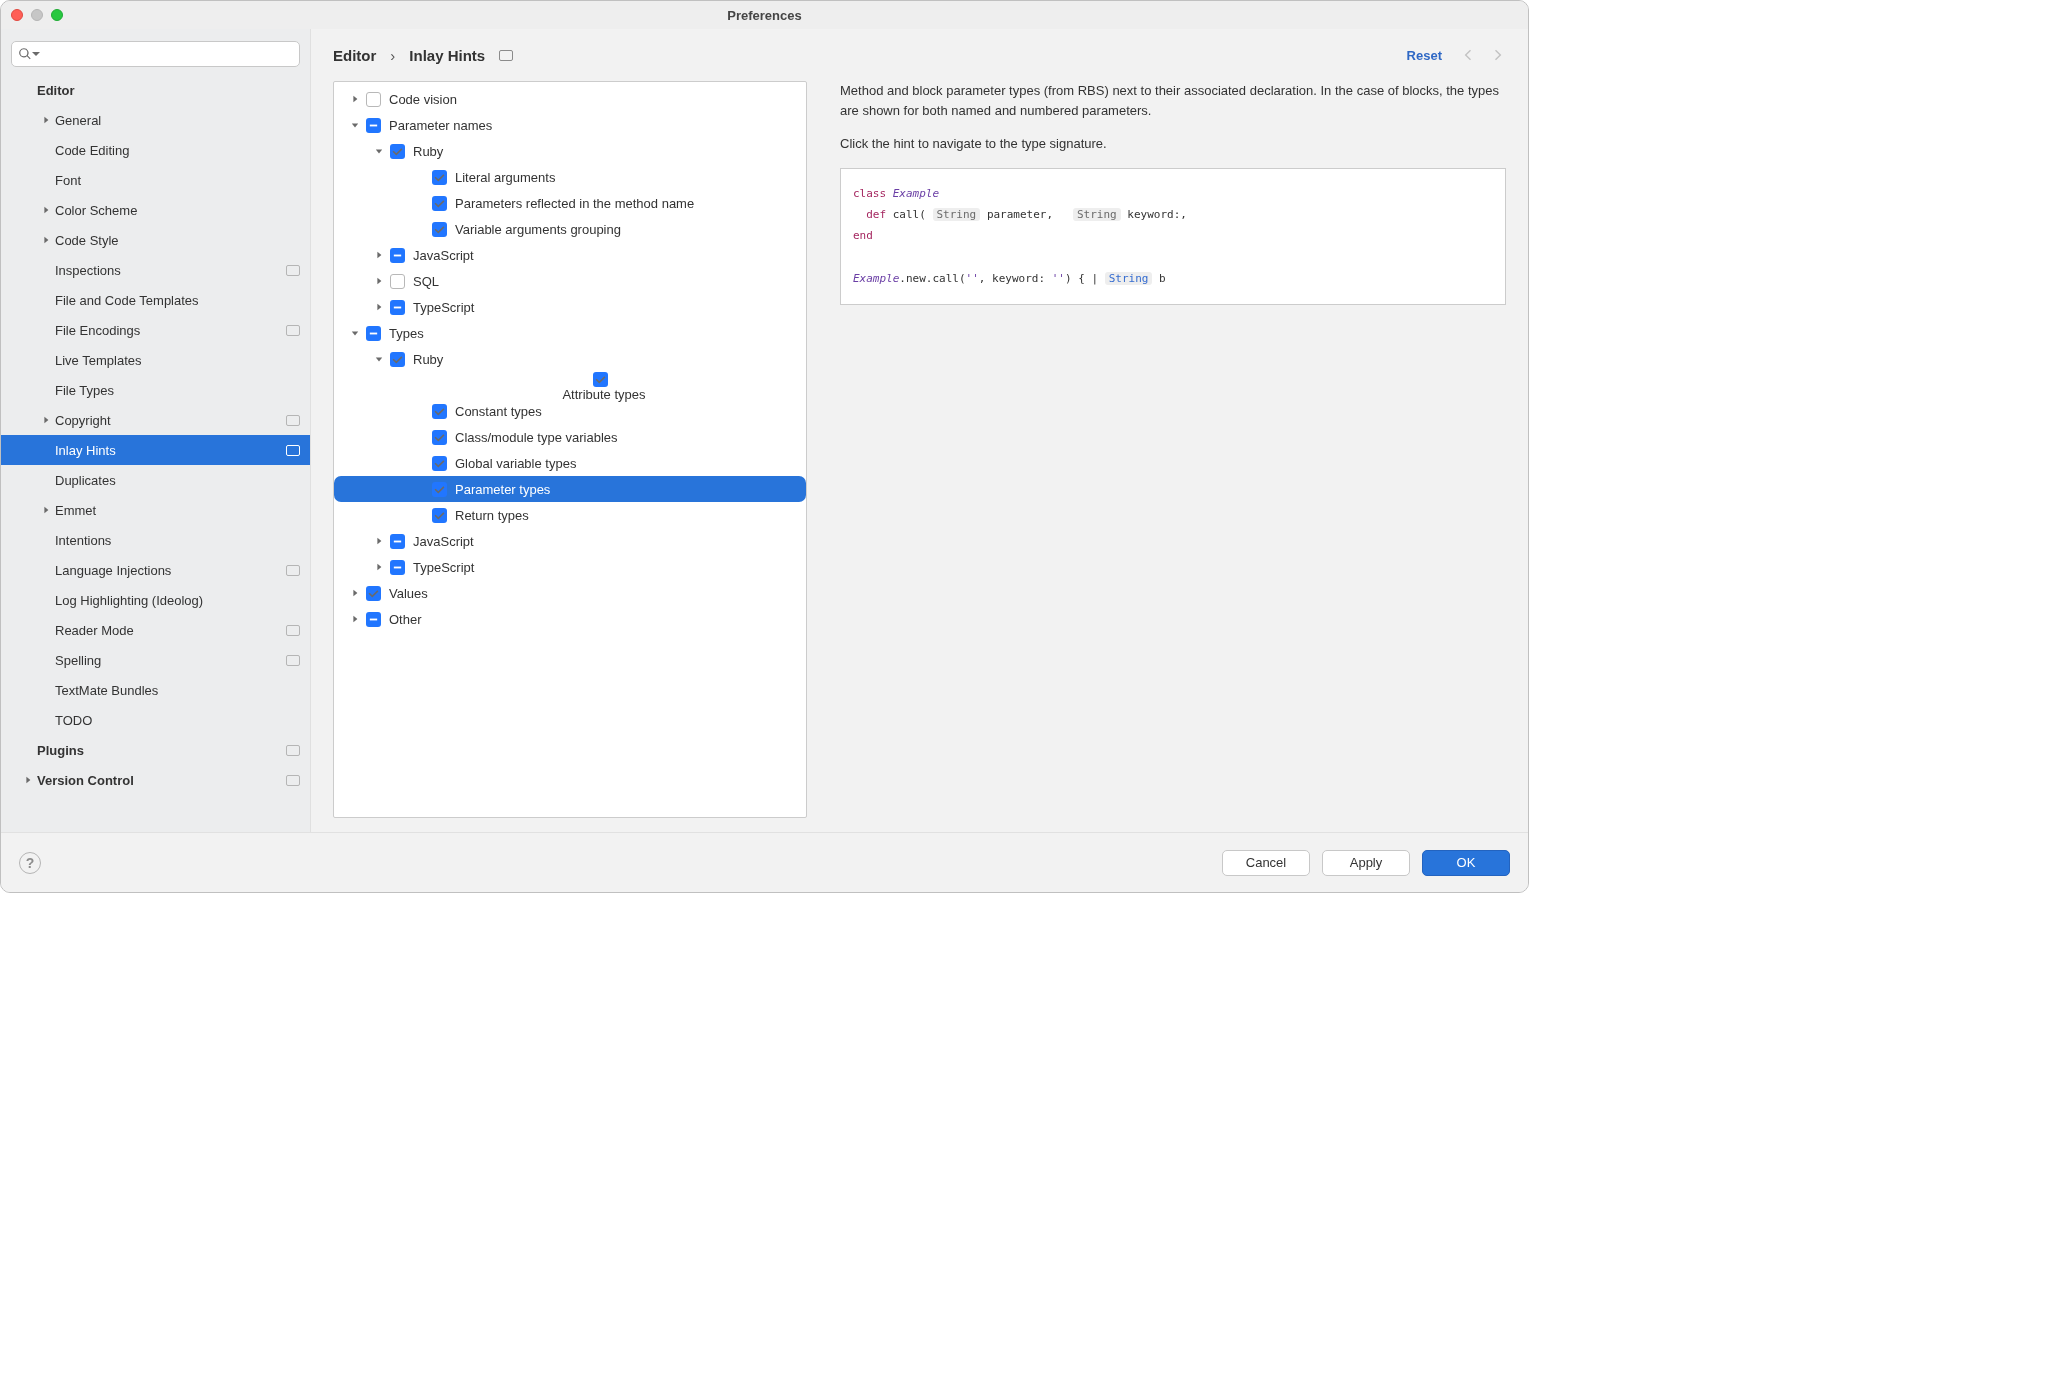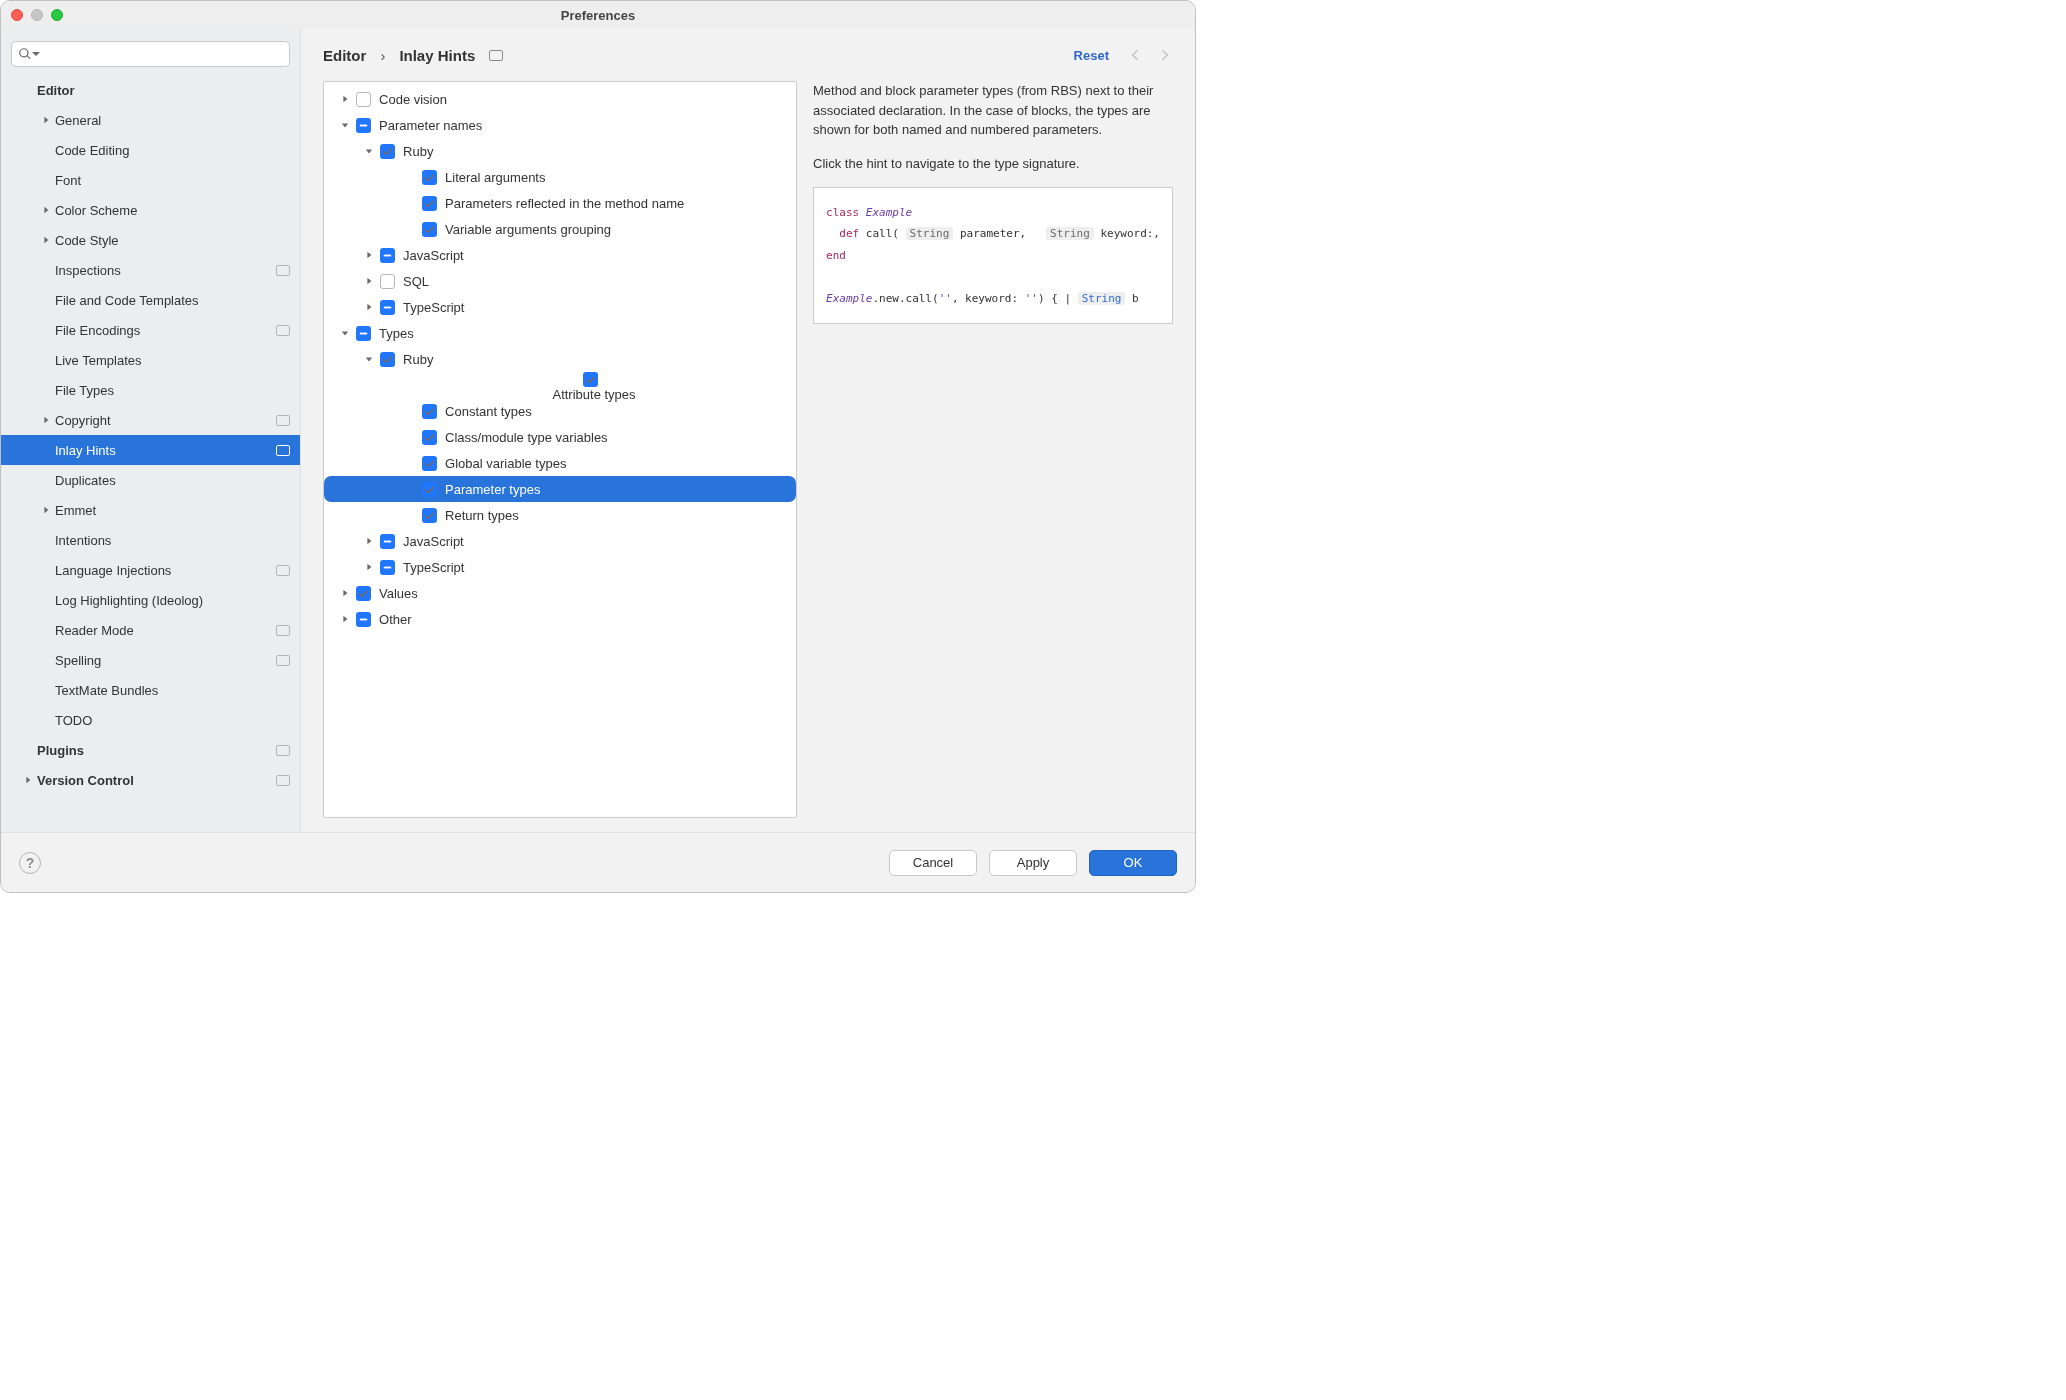--- a/index.html
+++ b/index.html
@@ -4,21 +4,21 @@
 <style>
   *{box-sizing:border-box;margin:0;padding:0;}
   html,body{height:100%;}
   body{
     font-family:-apple-system,BlinkMacSystemFont,"Segoe UI",Helvetica,Arial,sans-serif;
     font-size:13px;
     color:#333;
     background:#fff;
   }
   .window{
-    width:1196px;height:893px;
+    width:1529px;height:893px;
     border:1px solid #c0c0c0;border-radius:10px;
     background:#f2f2f2;
     display:flex;flex-direction:column;overflow:hidden;
     position:relative;
   }
   
   .titlebar{
     height:28px;
     display:flex;align-items:center;
     position:relative;
@@ -63,21 +63,21 @@
   .right{flex:1;display:flex;flex-direction:column;background:#f2f2f2;}
   .crumb-bar{height:52px;display:flex;align-items:center;padding:0 22px;}
   .crumb-bar .crumb{display:flex;align-items:center;gap:10px;font-size:15px;}
   .crumb-bar .crumb b{font-weight:600;}
   .crumb-bar .sep{color:#555;margin:0 4px;}
   .crumb-bar .gap{flex:1;}
   .crumb-bar .reset{color:#2f68c5;font-weight:600;margin-right:18px;cursor:pointer;}
   .crumb-bar .nav svg{width:16px;height:16px;}
   .crumb-bar .nav{display:flex;gap:14px;opacity:.35;}
   .crumb-icon{width:14px;height:11px;border:1px solid #8b8b8b;border-radius:2px;margin-left:4px;}
-  .content{flex:1;display:flex;gap:16px;padding:0 22px 14px 22px;overflow:hidden;}
+  .content{flex:1;display:flex;gap:33px;padding:0 22px 14px 22px;overflow:hidden;}
   .hints-panel{
     width:474px;background:#fff;border:1px solid #cccccc;border-radius:2px;
     overflow:auto;padding:4px 0;
   }
   .hrow{
     height:26px;display:flex;align-items:center;padding-right:8px;
     cursor:default;font-size:13px;
   }
   .hrow .expand{width:22px;display:flex;justify-content:center;}
   .hrow .expand svg{width:8px;height:8px;}

